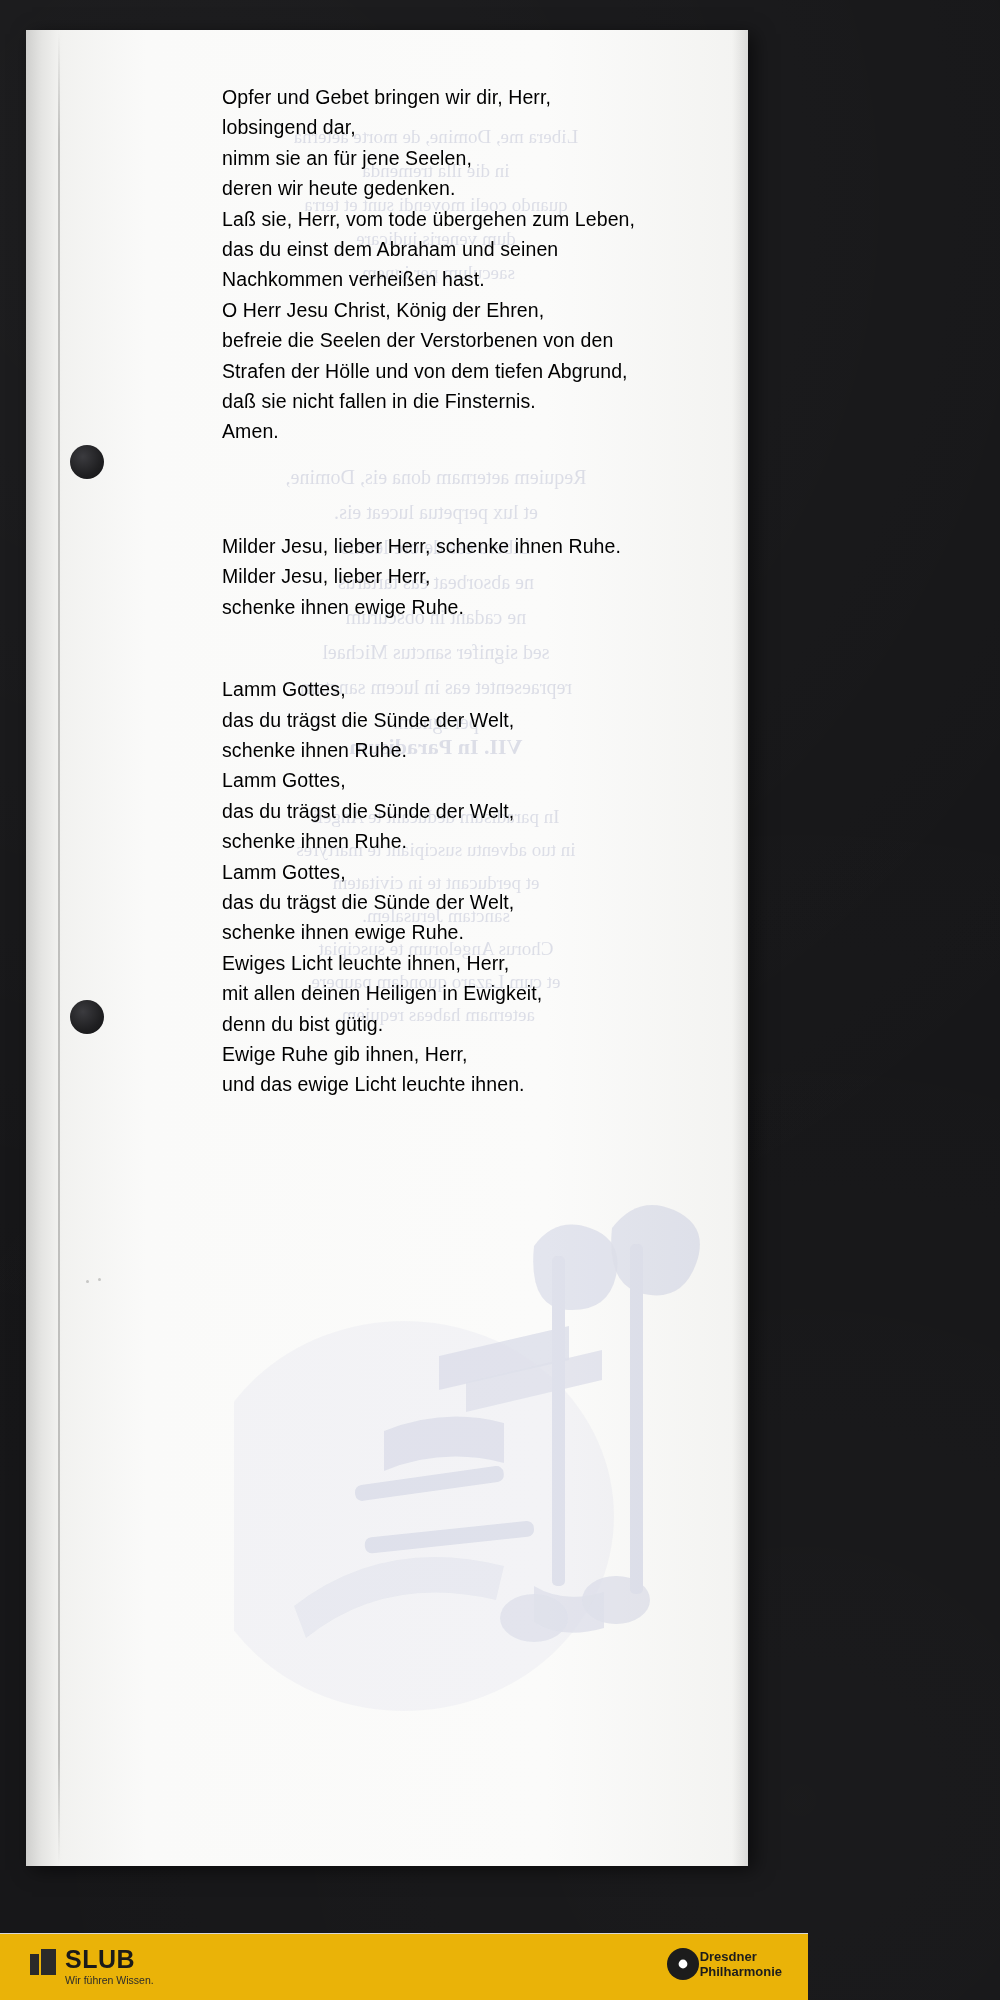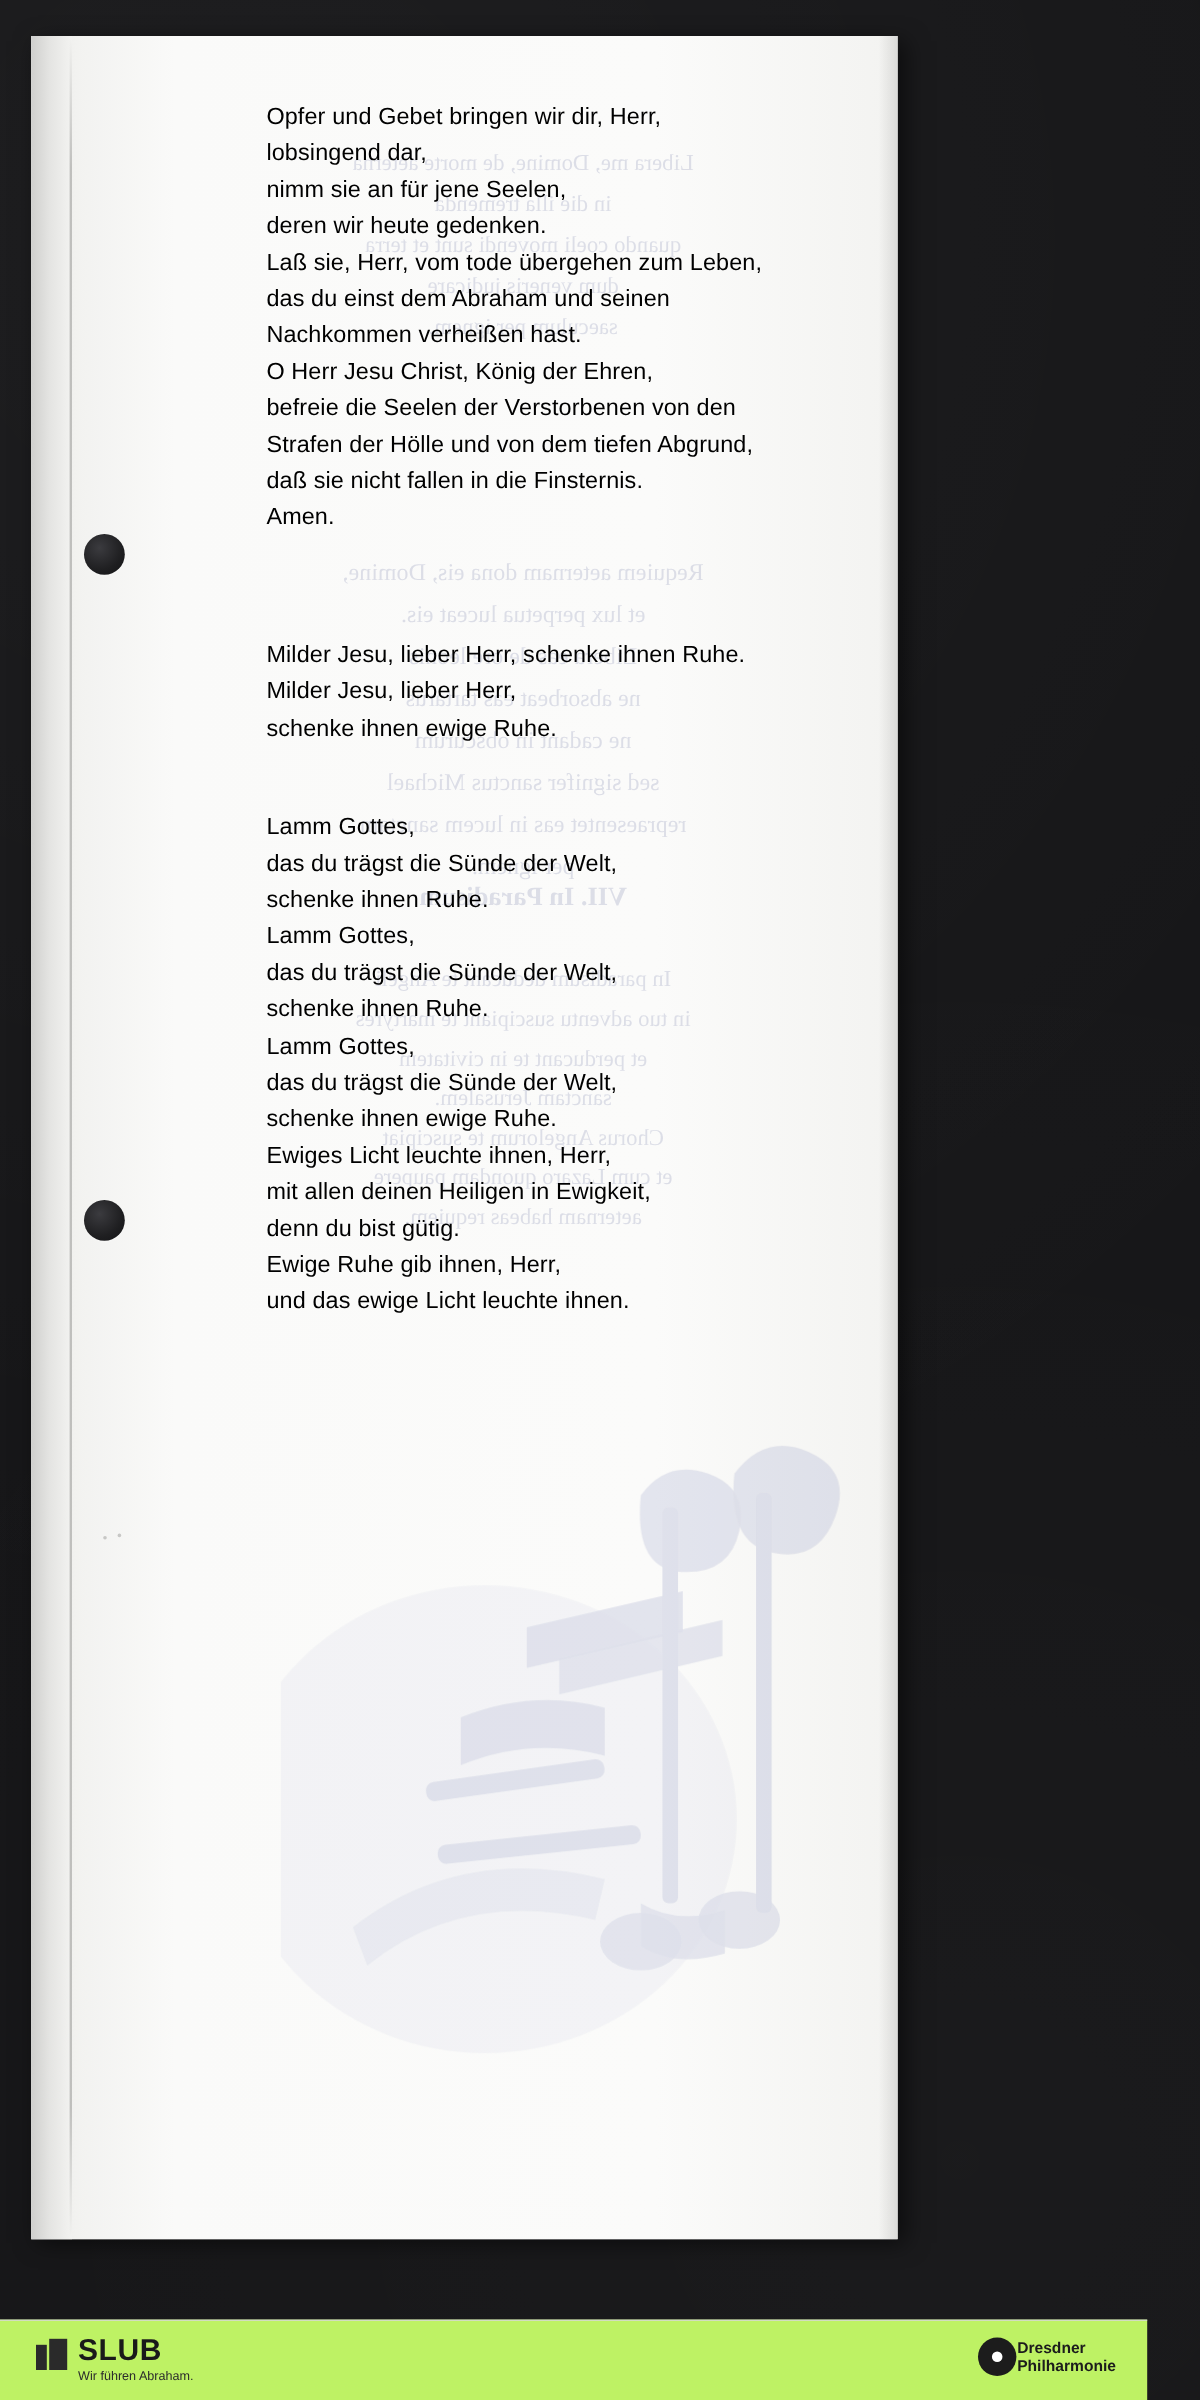--- a/index.html
+++ b/index.html
@@ -133,23 +133,23 @@
   .stanza { white-space: pre-line; }
   .sp-1 { margin-top: 110px; }
   .sp-2 { margin-top: 84px; }
   .sp-3 { margin-top: 52px; }
 
   
   .footer {
     position: absolute;
     left: 0;
     bottom: 0;
-    width: 956px;
+    width: 808px;
     height: 66px;
-    background: #bef264;
+    background: #eab308;
     border-top: 1px solid #d8d8d8;
   }
   .slub {
     position: absolute;
     left: 30px;
     top: 12px;
     display: flex;
     align-items: flex-start;
     gap: 9px;
   }
@@ -298,21 +298,21 @@
 
 <div class="footer">
 
   <div class="slub">
     <div class="slub-mark">
       <i class="a"></i>
         <i class="b"></i>
     </div>
     <div>
       <div class="slub-title">SLUB</div>
-      <div class="slub-sub">Wir führen Abraham.</div>
+      <div class="slub-sub">Wir führen Wissen.</div>
     </div>
   </div>
 
   <div class="dph">
     <svg class="dph-mark" viewBox="0 0 34 34" xmlns="http://www.w3.org/2000/svg">
       <circle cx="17" cy="17" r="16" fill="#1c1c1c"></circle>
       <path d="M17 4 a13 13 0 0 1 0 26 a7 7 0 0 0 0 -26 z" fill="#ffffff"></path>
       <circle cx="17" cy="17" r="4.4" fill="#ffffff"></circle>
     </svg>
     <div class="dph-text">

